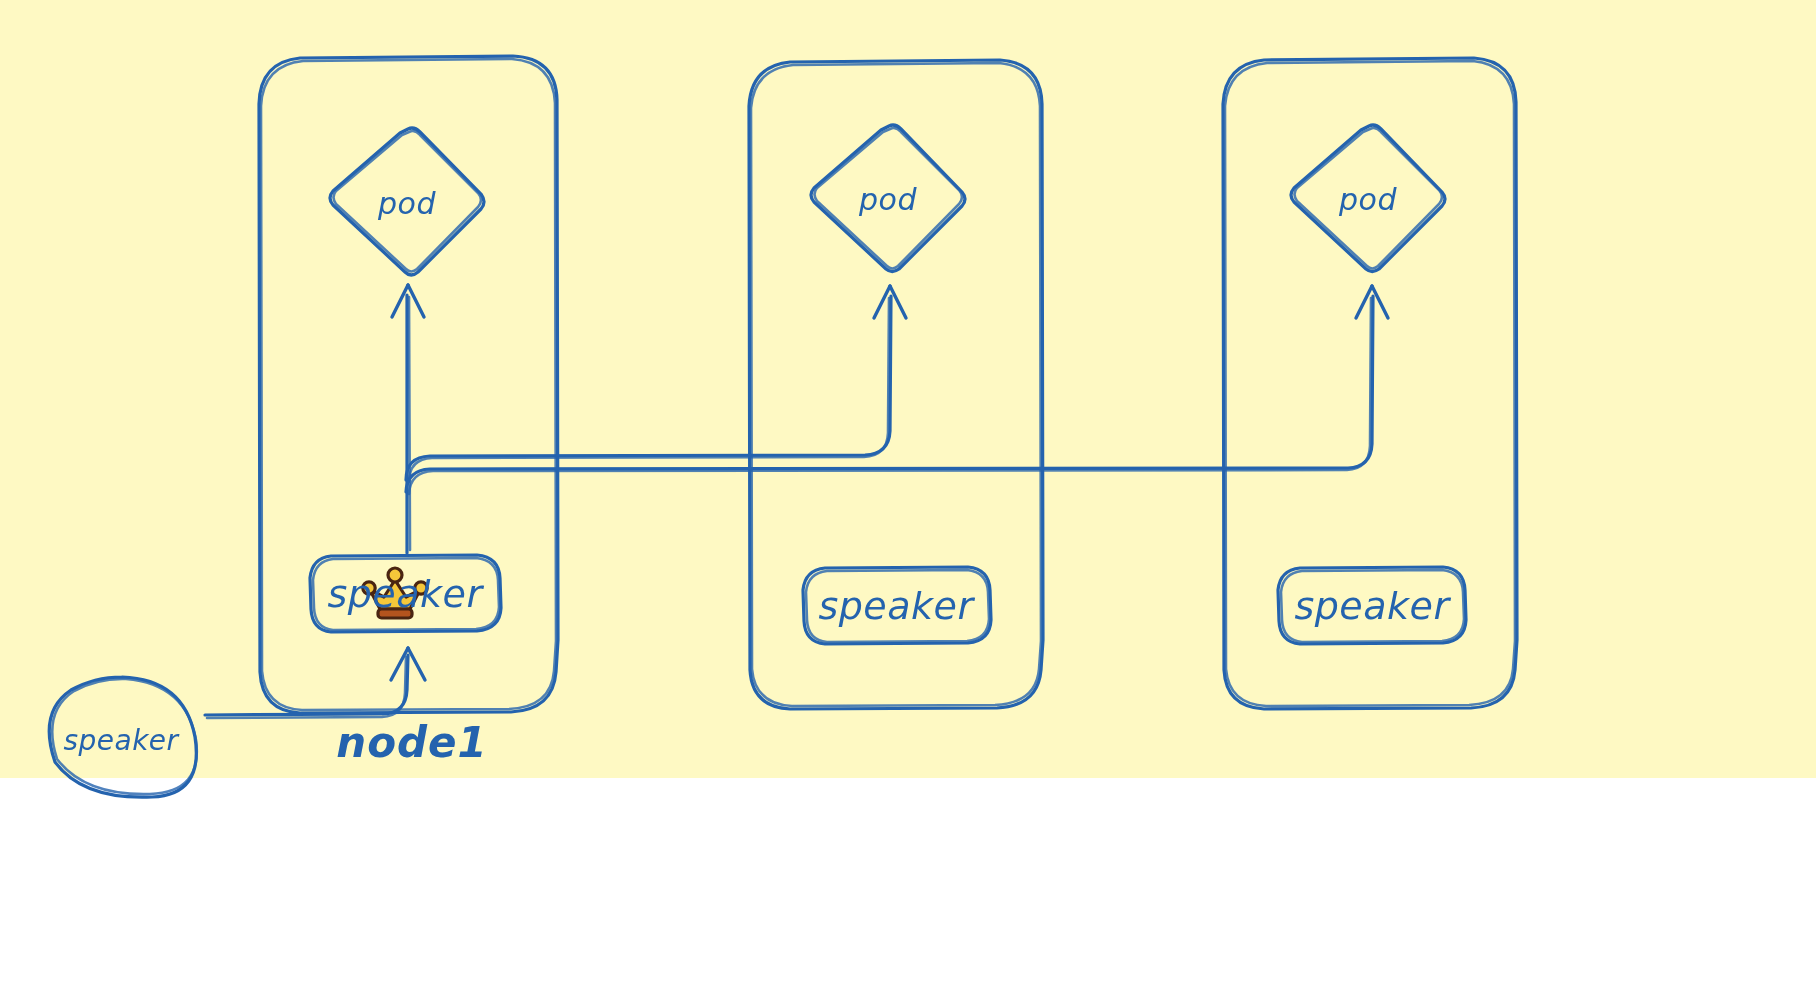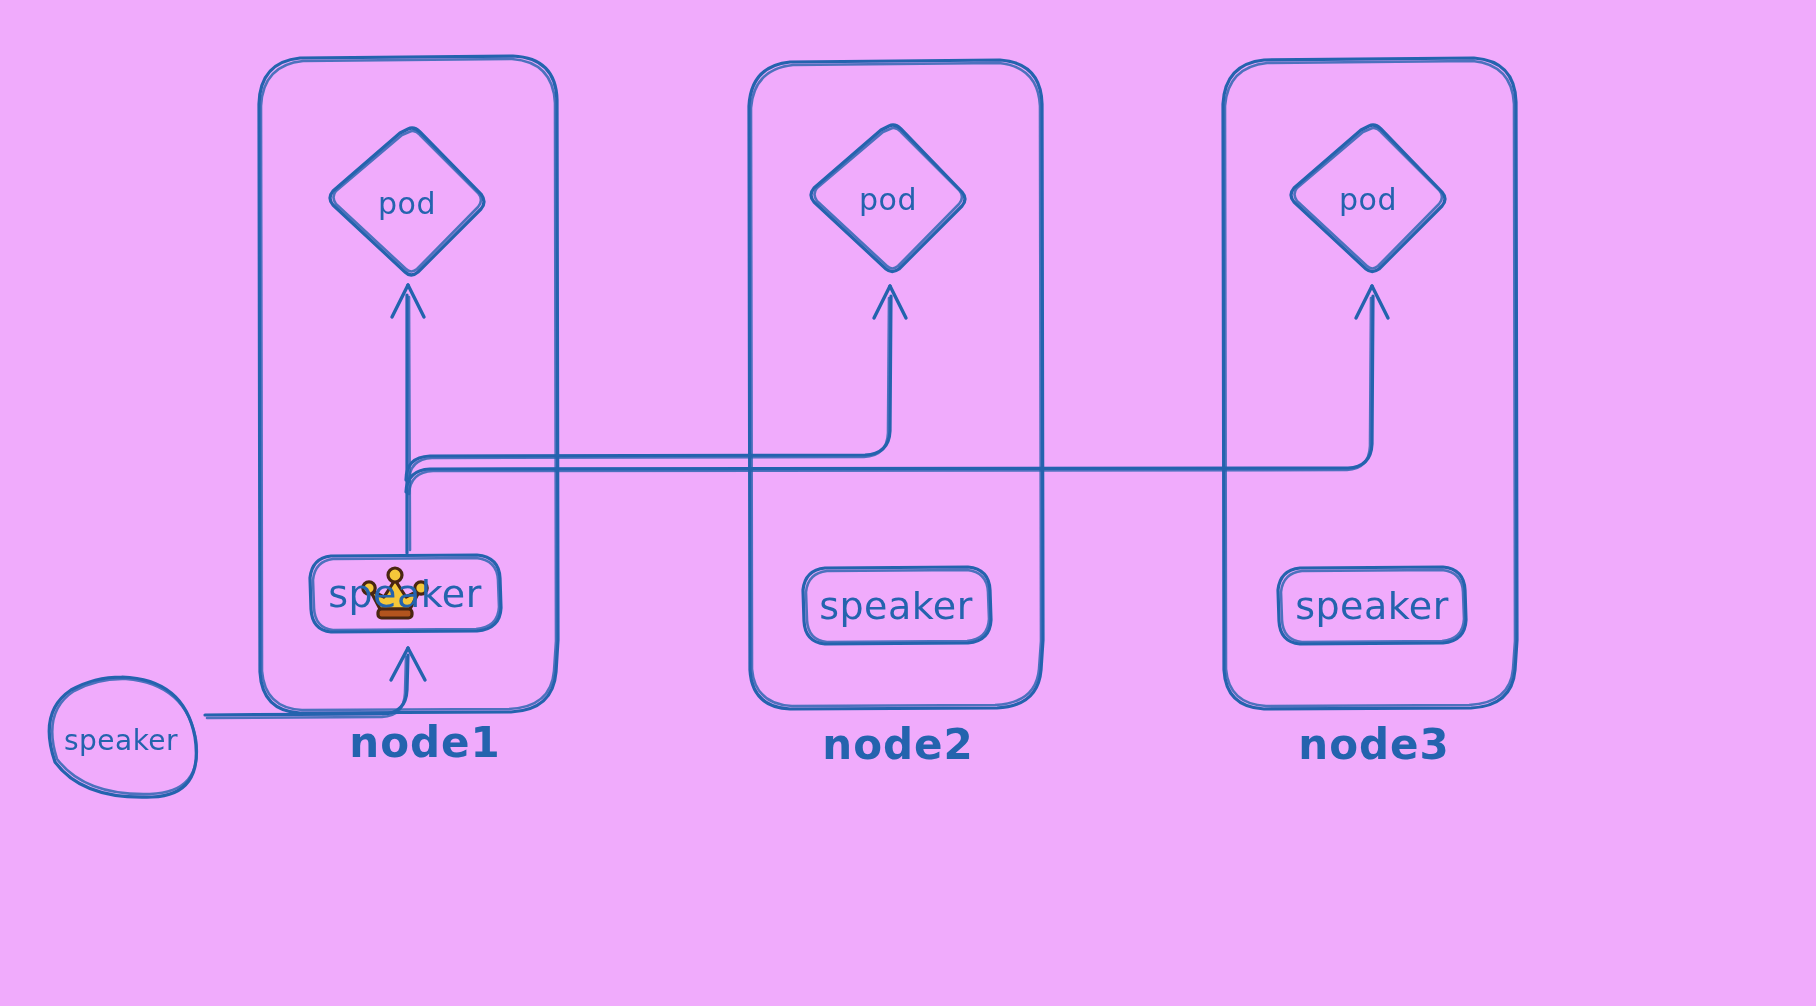--- a/index.html
+++ b/index.html
@@ -1,18 +1,18 @@
 <!DOCTYPE html>
 <html><head>
 <meta charset="utf-8">
 <style>
   html,body{margin:0;padding:0;background:#ffffff;}
   body{width:1816px;height:1006px;overflow:hidden;
        font-family:"DejaVu Sans","Liberation Sans",sans-serif;}
-  #stage{position:relative;width:1816px;height:1006px;background:#f0abfc;}
+  #stage{position:relative;width:1816px;height:778px;background:#fef9c3;font-style:italic;}
   #sketch{position:absolute;inset:0;width:1816px;height:1006px;}
 
   .lbl{position:absolute;color:#2463ae;white-space:nowrap;
        font-family:"DejaVu Sans","Liberation Sans",sans-serif;
        user-select:none;}
   .lbl-pod{font-size:30px;letter-spacing:.5px;}
   .lbl-speaker{font-size:38px;letter-spacing:.5px;}
   .lbl-node{font-size:42px;font-weight:700;letter-spacing:1px;}
   .lbl-client{font-size:28px;letter-spacing:.5px;}
   .ctr{transform:translate(-50%,-50%);}
@@ -121,19 +121,17 @@
   </svg>
 
   <div class="lbl lbl-pod ctr" style="left:407px;top:203px;">pod</div>
   <div class="lbl lbl-pod ctr" style="left:888px;top:199px;">pod</div>
   <div class="lbl lbl-pod ctr" style="left:1368px;top:199px;">pod</div>
 
   <div class="lbl lbl-speaker ctr" style="left:405px;top:594px;">speaker</div>
   <div class="lbl lbl-speaker ctr" style="left:896px;top:606px;">speaker</div>
   <div class="lbl lbl-speaker ctr" style="left:1372px;top:606px;">speaker</div>
 
-  <div class="lbl lbl-node ctr" style="left:412px;top:742px;margin-left:13px;">node1</div>
-  <div class="lbl lbl-node ctr" style="left:898px;top:744px;">node2</div>
-  <div class="lbl lbl-node ctr" style="left:1374px;top:744px;">node3</div>
+  <div class="lbl lbl-node ctr" style="left:412px;top:742px;">node1</div>
 
   <div class="lbl lbl-client ctr" style="left:121px;top:740px;">speaker</div>
 
 </div>
 
 </body></html>

